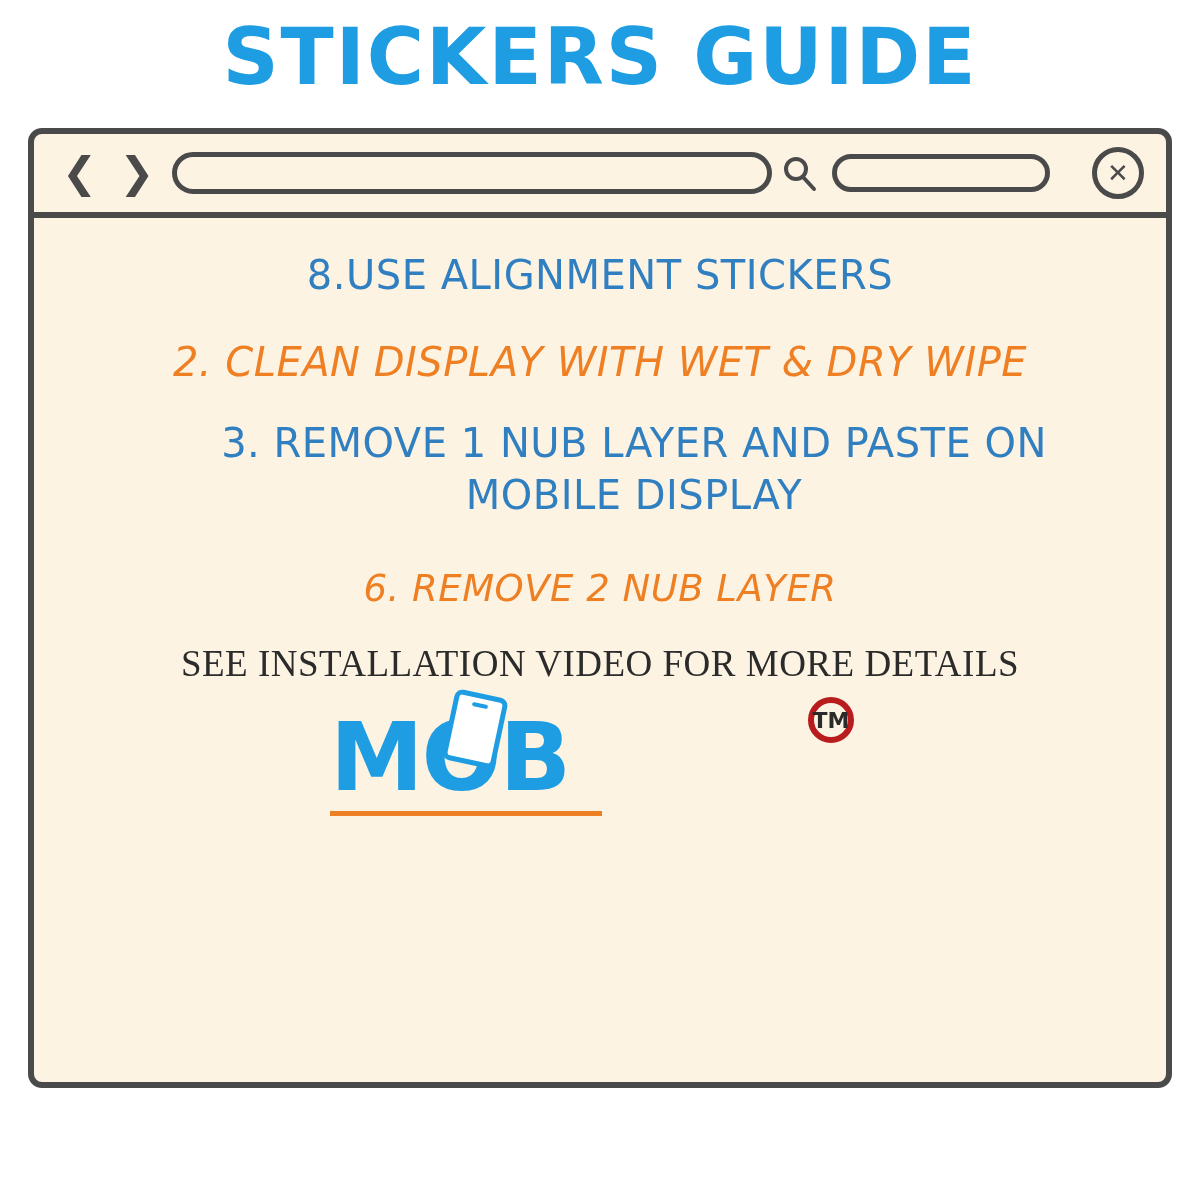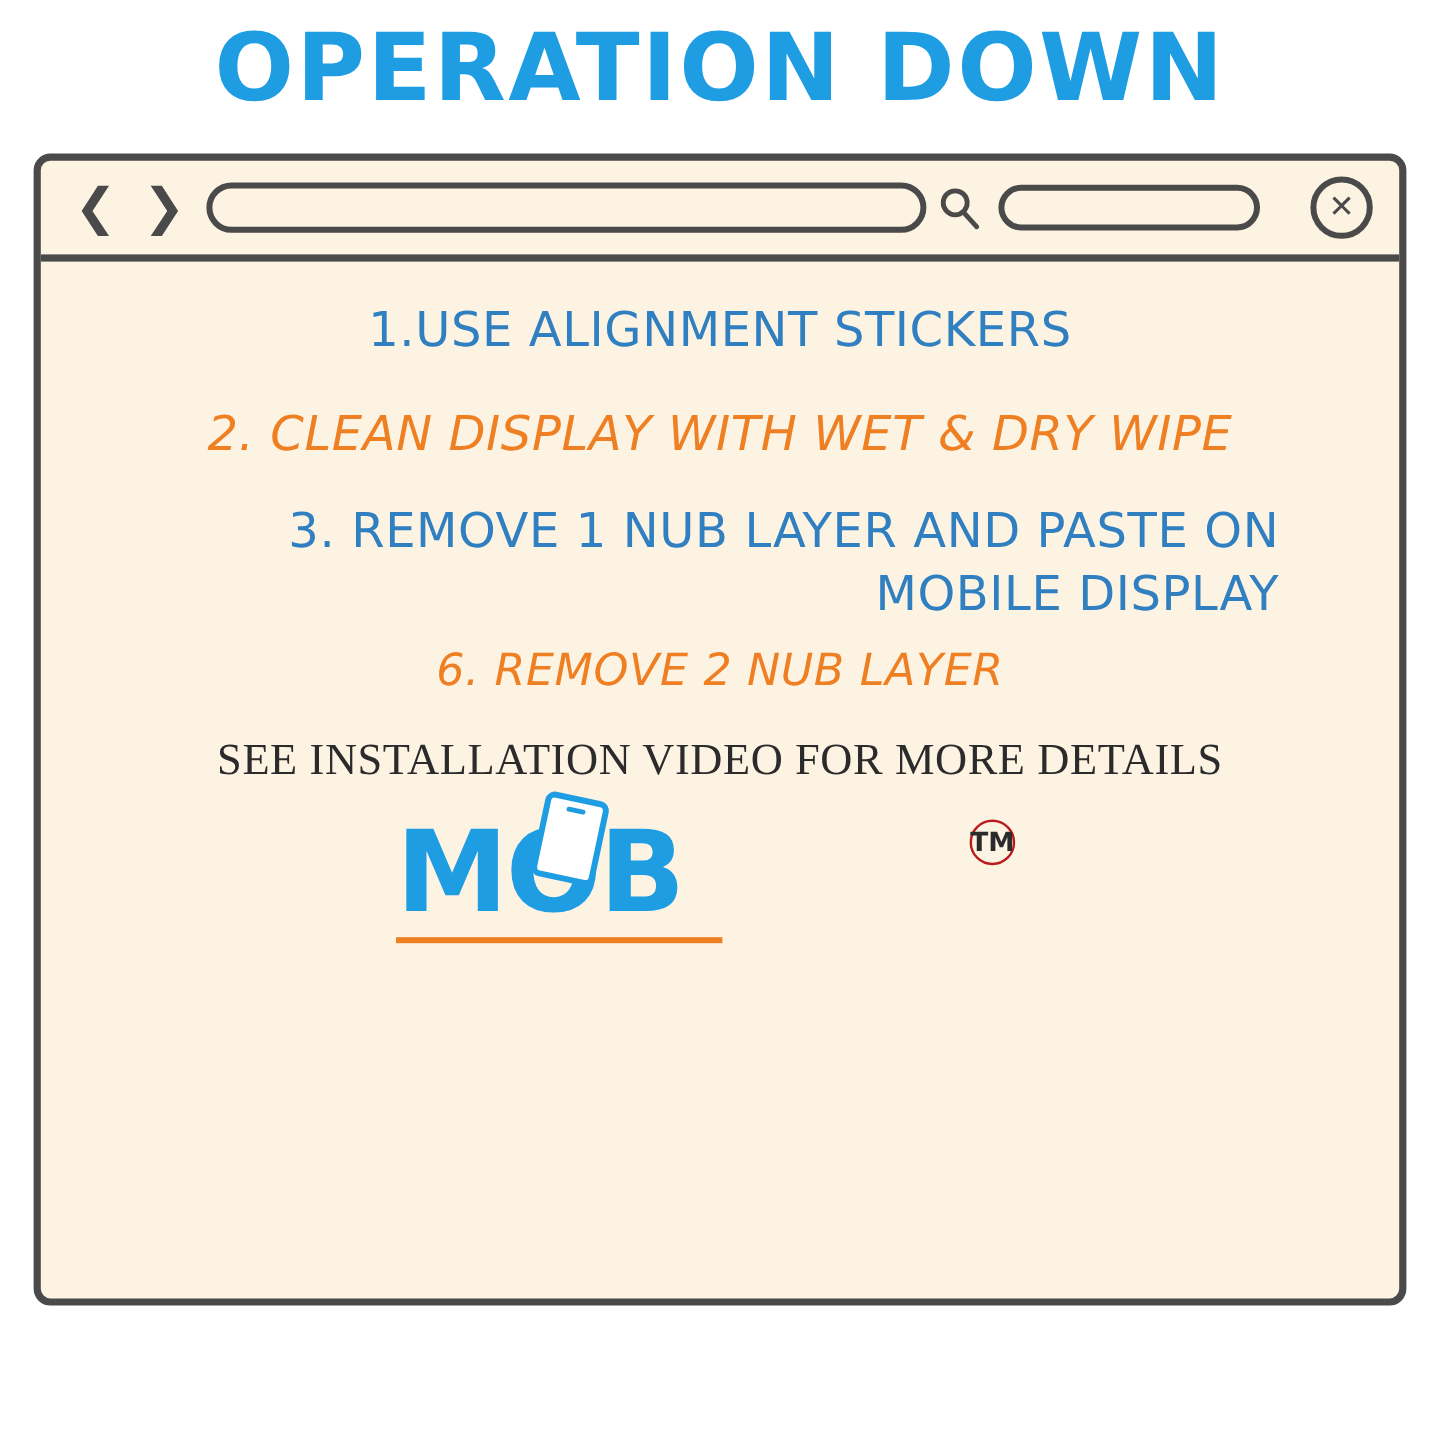--- a/index.html
+++ b/index.html
@@ -115,24 +115,24 @@
     font-family: "DejaVu Sans", sans-serif;
     line-height: 1.28;
     margin: 0 0 30px 0;
     text-align: center;
     letter-spacing: 0.5px;
   }
   .step.blue { color: #2f7fc1; }
   .step.orange { color: #ee7f23; font-style: italic; }
   .step-1 { margin-top: 6px; margin-bottom: 36px; }
   .step-3 {
-    text-align: right;
+    text-align: center;
     padding-left: 128px;
     padding-right: 60px;
-    margin-bottom: 14px;
+    margin-bottom: 44px;
   }
   .step-5 { font-size: 37px; }
   .step-6 { font-size: 37px; }
 
   .see-video {
     text-align: center;
     font-size: 37px;
     color: #2b2b2b;
     font-family: Liberation Serif, serif;
     margin-top: 6px;
@@ -201,38 +201,38 @@
     top: 5px;
     transform: translateX(-50%);
     width: 16px;
     height: 4px;
     background: #1e9de3;
     border-radius: 2px;
   }
   .logo-tm {
     position: absolute;
     left: 478px;
-    top: 20px;
+    top: 4px;
     font-size: 22px;
     color: #2b2b2b;
     font-family: "DejaVu Sans", sans-serif;
-    border: 2px solid #b91c1c;
+    border: 6px solid #b91c1c;
     border-radius: 50%;
     width: 34px;
     height: 34px;
     display: flex;
     align-items: center;
     justify-content: center;
     font-weight: bold;
   }
 </style>
 </head>
 <body>
 
-<div class="page-title">OPERATION DOWN</div>
+<div class="page-title">STICKERS GUIDE</div>
 
 <div class="window">
 
   <div class="window-toolbar">
 
     <div class="nav-arrows">
       <span class="arrow">❮</span>
       <span class="arrow">❯</span>
     </div>
 
@@ -244,21 +244,21 @@
         <line x1="23" y1="23" x2="34" y2="35" stroke="#4a4a4a" stroke-width="4" stroke-linecap="round"></line>
       </svg>
     </div>
 
     <div class="side-bar" title=""></div>
 
     <div class="close-btn">✕</div>
   </div>
 
   <div class="content">
-    <p class="step blue step-1">1.USE ALIGNMENT STICKERS</p>
+    <p class="step blue step-1">8.USE ALIGNMENT STICKERS</p>
     <p class="step orange">2. CLEAN DISPLAY WITH WET &amp; DRY WIPE</p>
     <p class="step blue step-3">3. REMOVE 1 NUB LAYER AND PASTE ON MOBILE DISPLAY</p>
     <p class="step orange step-6">6. REMOVE 2 NUB LAYER</p>
 
     <div class="see-video">SEE INSTALLATION VIDEO FOR MORE DETAILS</div>
 
     <div class="logo">
       <div class="logo-inner">
         <span class="logo-mob">MOB</span>
         <span class="logo-phone"></span>

